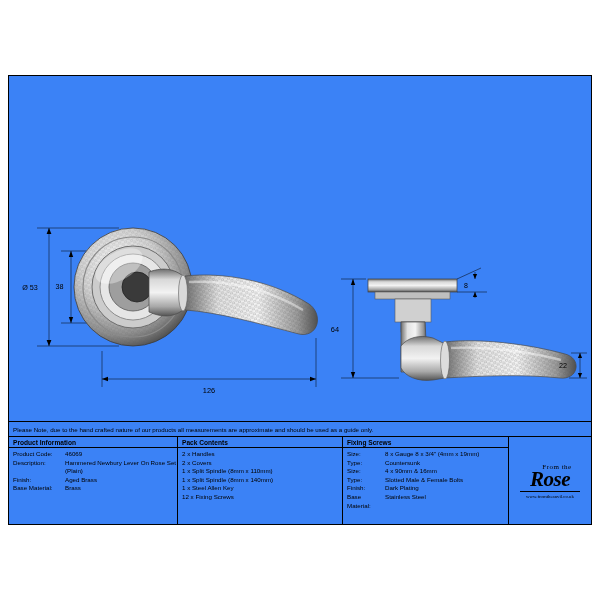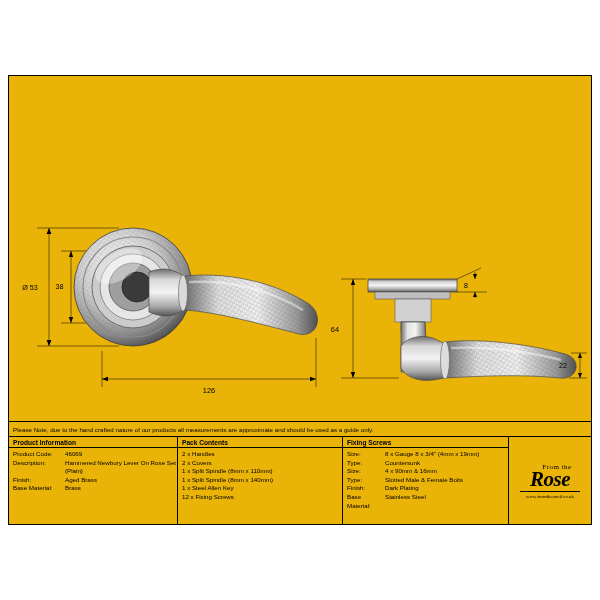--- a/index.html
+++ b/index.html
@@ -15,21 +15,21 @@
     position: relative;
   }
   .sheet {
     position: absolute;
     left: 8px;
     top: 75px;
     width: 584px;
     height: 450px;
     border: 1px solid #000000;
     box-sizing: border-box;
-    background: #eab308;
+    background: #3b82f6;
     padding-left: 36px;
   }
   .drawing-area {
     position: absolute;
     left: 0;
     top: 0;
     width: 582px;
     height: 345px;
     overflow: hidden;
   }

